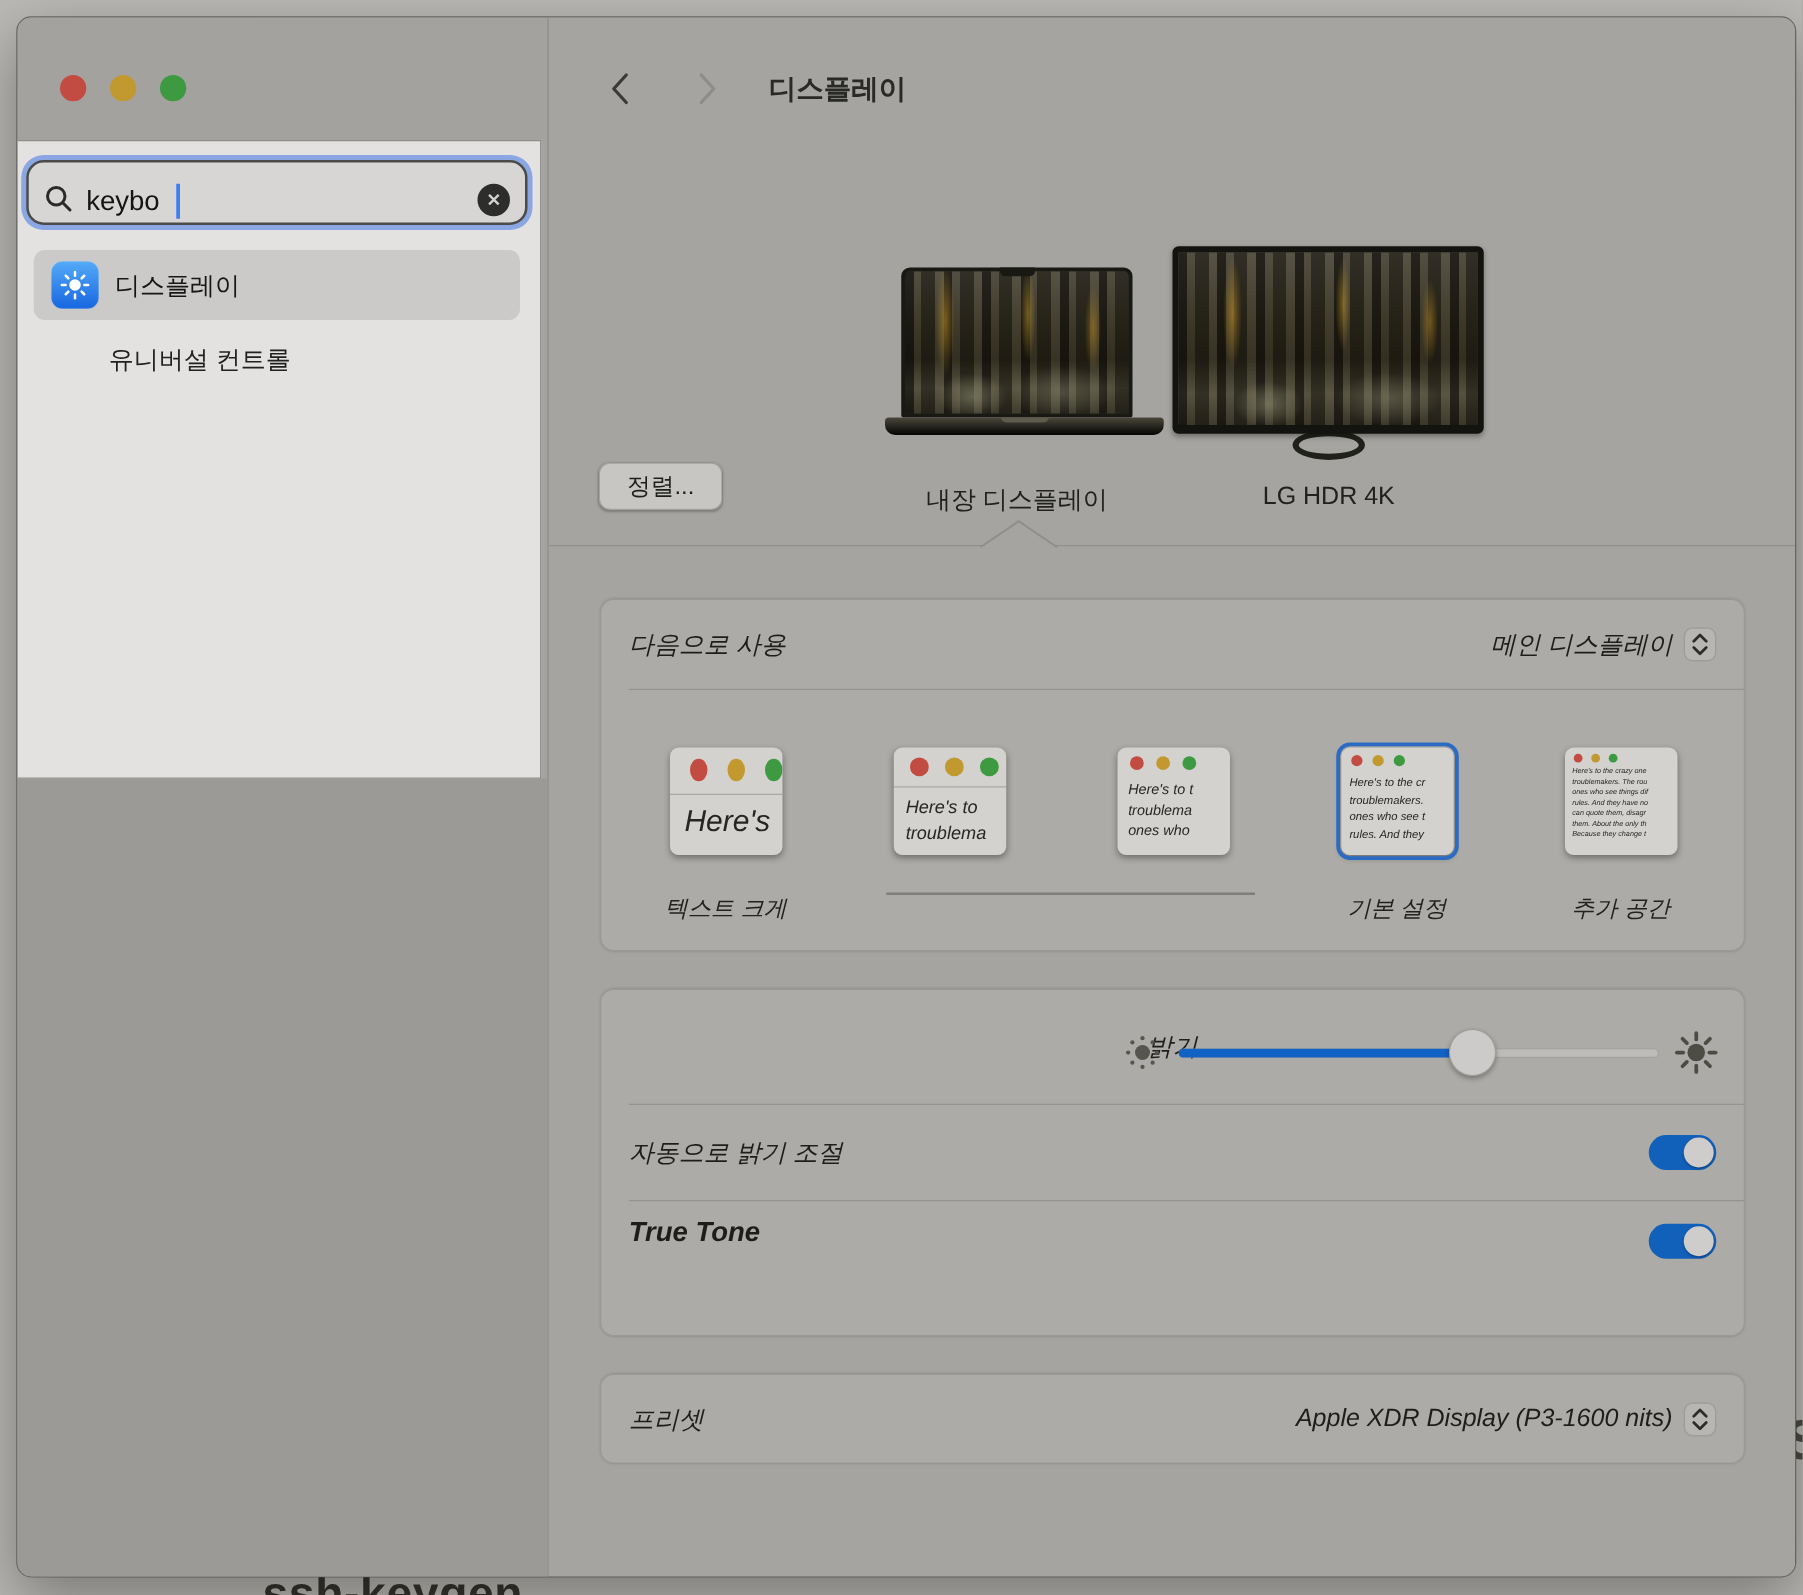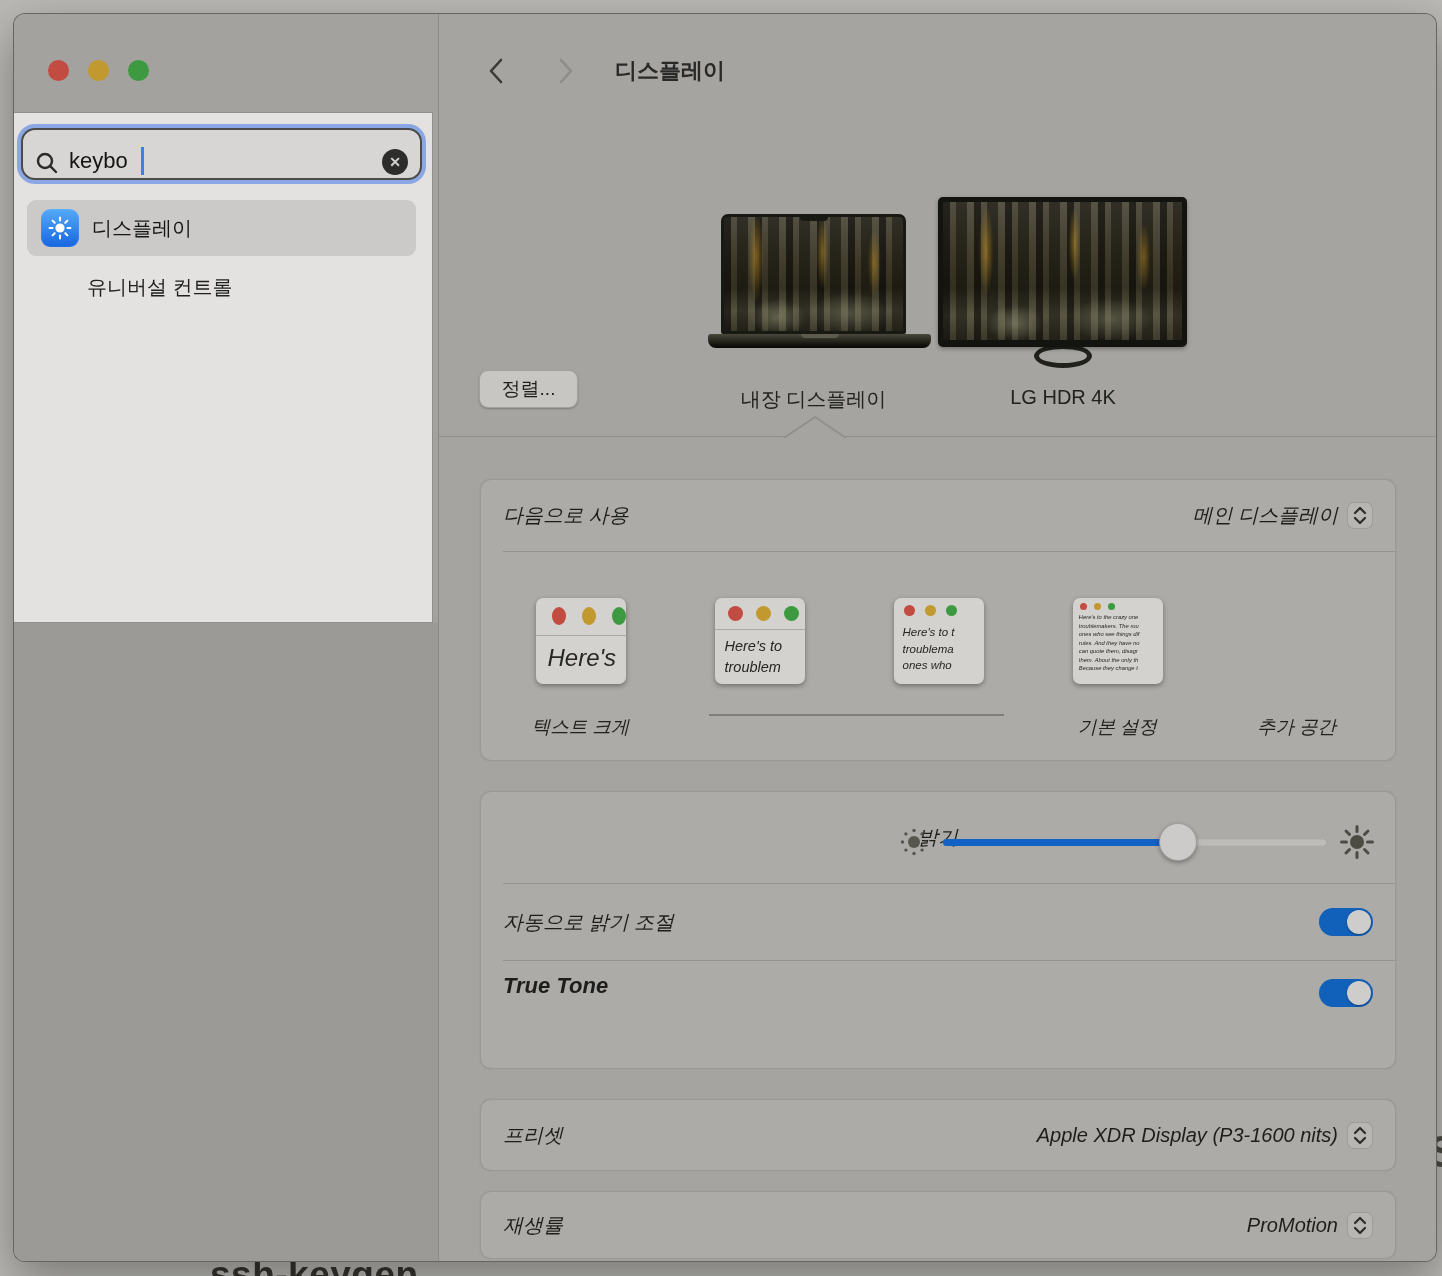--- a/index.html
+++ b/index.html
@@ -20,21 +20,21 @@
   .sidebar { position:absolute; left:0; top:0; width:425px; height:1249px;
     background:#a3a29e; border-right:1px solid #8a8986; }
   .traffic { position:absolute; top:46px; left:34px; display:flex; gap:19px; }
   .traffic span { width:21px; height:21px; border-radius:50%; display:block; }
   .sidebar-lower { position:absolute; left:0; top:609px; width:424px; height:640px; background:#9b9a97; }
 
   .search-panel { position:absolute; left:0; top:98px; width:419px; height:511px;
     background:#e3e2e0; border:1px solid #8e8e8a; border-left:none; }
   .search-field { position:absolute; left:7px; top:15px; width:401px; height:52px;
     background:#d7d6d4; border:2px solid #4b4b49; border-radius:14px;
-    box-shadow:0 0 0 4px #8aa7e4; display:flex; align-items:flex-end; padding:3px 12px; }
+    box-shadow:0 0 0 4px #8aa7e4; display:flex; align-items:flex-start; padding:17px 12px; }
   .search-field svg { flex:0 0 auto; }
   .search-input { border:none; outline:none; background:transparent; font-size:22px;
     color:#141412; width:250px; margin-left:10px; font-family:"Liberation Sans",sans-serif; font-weight:500; caret-color:transparent; }
   .caret { width:3px; height:28px; background:#3d7ef2; margin-left:-246px; position:relative; }
   .caret-holder { display:flex; align-items:center; flex:1; }
   .clear-btn { width:26px; height:26px; border-radius:50%; background:#2d2d2b; color:#d4d3d1;
     font-size:14px; line-height:26px; text-align:center; margin-left:auto; cursor:default; font-weight:700;}
 
   .result-row-selected { position:absolute; left:13px; top:87px; width:389px; height:56px;
     background:#cbcac8; border-radius:9px; display:flex; align-items:center; padding-left:14px; }
@@ -277,33 +277,46 @@
         <div class="thumb-col">
             <div class="mini-window t2">
           <div class="head">
                 <div class="dots">
                   <i style="background:#c24b42"></i>
                   <i style="background:#c2992f"></i>
                   <i style="background:#3d9a41"></i>
                 </div>
               </div>
           <div class="mini-text">Here's to
-troublem</div>
+troublema</div>
         </div>
           </div>
         <div class="thumb-col">
             <div class="mini-window t3">
           <div class="dots">
                 <i style="background:#c24b42"></i>
                 <i style="background:#c2992f"></i>
                 <i style="background:#3d9a41"></i>
               </div>
           <div class="mini-text">Here's to t
 troublema
 ones who</div>
+        </div>
+          </div>
+        <div class="thumb-col">
+            <div class="mini-window t4 selected">
+          <div class="dots">
+                <i style="background:#c24b42"></i>
+                <i style="background:#c2992f"></i>
+                <i style="background:#3d9a41"></i>
+              </div>
+          <div class="mini-text">Here's to the cr
+troublemakers.
+ones who see t
+rules. And they</div>
         </div>
           </div>
         <div class="thumb-col">
             <div class="mini-window t5">
           <div class="dots">
                 <i style="background:#c24b42"></i>
                 <i style="background:#c2992f"></i>
                 <i style="background:#3d9a41"></i>
               </div>
           <div class="scaler">
@@ -395,29 +408,15 @@
           <div class="stepper">
             <svg width="18" height="21" viewBox="0 0 18 21">
               <polyline points="4,8 9,3 14,8" fill="none" stroke="#2c2c2a" stroke-width="2.2" stroke-linecap="round" stroke-linejoin="round"></polyline>
               <polyline points="4,13 9,18 14,13" fill="none" stroke="#2c2c2a" stroke-width="2.2" stroke-linecap="round" stroke-linejoin="round"></polyline>
             </svg>
           </div>
         </div>
       </div>
     </div>
 
-    <div class="card" id="card-refresh">
-      <div class="row">
-        <span class="row-label">재생률</span>
-        <div class="row-right">
-          <span class="row-value">ProMotion</span>
-          <div class="stepper">
-            <svg width="18" height="21" viewBox="0 0 18 21">
-              <polyline points="4,8 9,3 14,8" fill="none" stroke="#2c2c2a" stroke-width="2.2" stroke-linecap="round" stroke-linejoin="round"></polyline>
-              <polyline points="4,13 9,18 14,13" fill="none" stroke="#2c2c2a" stroke-width="2.2" stroke-linecap="round" stroke-linejoin="round"></polyline>
-            </svg>
-          </div>
-        </div>
-      </div>
-    </div>
 
   </div>
 </div>
 
 </body></html>

